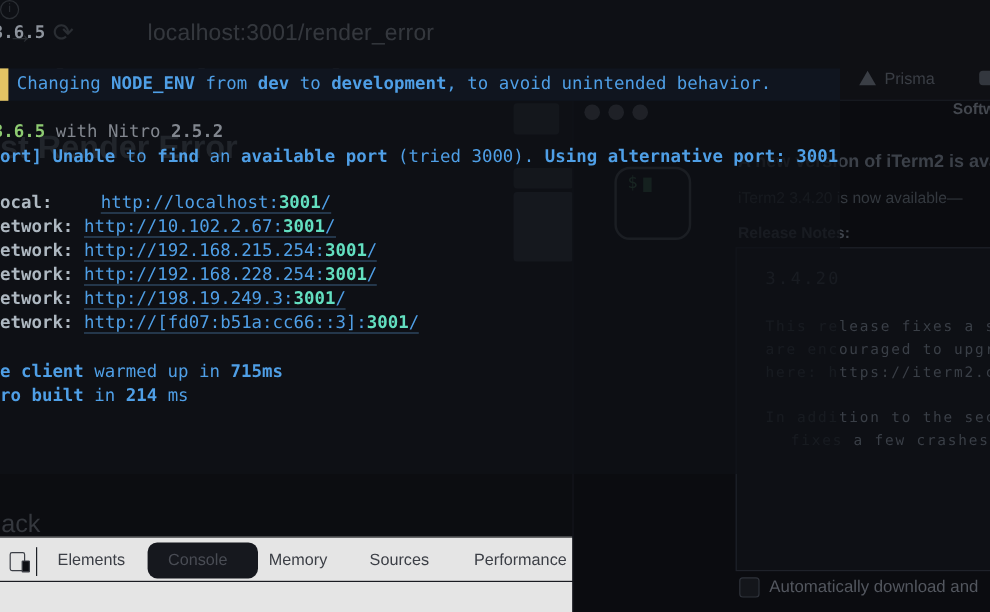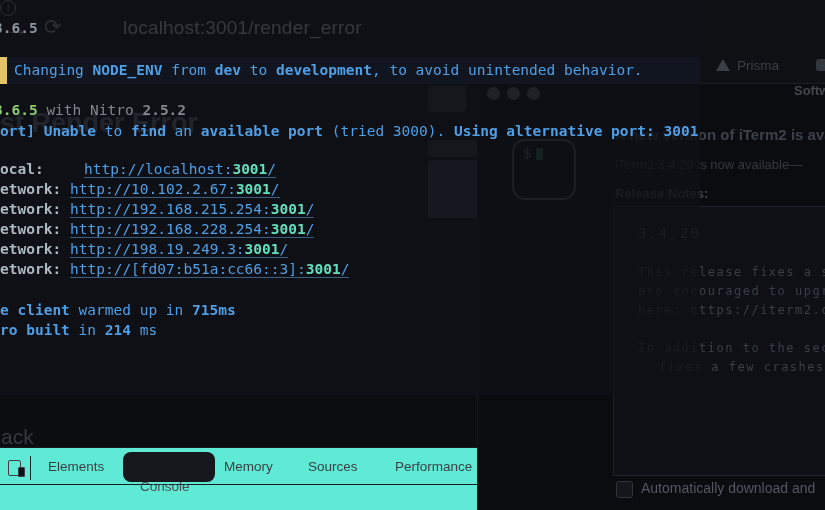--- a/index.html
+++ b/index.html
@@ -30,25 +30,25 @@
   #page-heading{position:absolute;left:0;top:108px;font-size:27px;font-weight:bold;color:#666c76;}
   #page-date{position:absolute;left:2px;top:180px;font-size:21px;color:#565c66;}
   .pg-block{position:absolute;background:#3f4650;opacity:.55;border-radius:3px;}
   #pgb1{left:428px;top:86px;width:38px;height:26px;}
   #pgb2{left:428px;top:140px;width:50px;height:17px;}
   #pgb3{left:428px;top:160px;width:50px;height:58px;background:#4a5160;}
   
   #below-strip{position:absolute;left:0;top:395px;width:477px;height:52px;background:#0c0d11;}
   #back-frag{position:absolute;left:1px;top:425px;font-size:21px;color:#35383e;}
   
-  #devtools{position:absolute;left:0;top:447px;width:825px;height:63px;background:#5eead4;border-top:1px solid #16181c;}
+  #devtools{position:absolute;left:0;top:447px;width:825px;height:63px;background:#e5e5e5;border-top:1px solid #16181c;}
   #dt-tabs{position:absolute;left:0;top:3px;width:100%;height:33px;border-bottom:1px solid #1a1c22;}
   #console-pill{position:absolute;left:123px;top:1px;width:92px;height:30px;background:#16181e;border-radius:8px;}
   .dt-tab{position:absolute;top:8px;font-size:13.5px;color:#3c3f46;}
-  .dt-tab.active{color:#494c54;margin-top:20px;}
+  .dt-tab.active{color:#494c54;}
   #dt-device{position:absolute;left:8px;top:9px;width:11px;height:14px;border:1.5px solid #3c3f46;border-radius:2px;}
   #dt-device::after{content:'';position:absolute;right:-5px;bottom:-2px;width:5px;height:8px;background:#0e0f14;
                     border:1.5px solid #3c3f46;border-radius:1px;}
   .dt-div{position:absolute;width:1px;background:#1d2026;}
   #dt-div1{left:30px;top:5px;height:24px;}
   #dt-row2{position:absolute;left:0;top:37px;width:100%;height:26px;}
   #dt-clear{position:absolute;left:-6px;top:4px;width:14px;height:14px;border:1.5px solid #3c3f46;border-radius:50%;}
   #dt-clear::after{content:'';position:absolute;left:-1px;top:6px;width:16px;height:1.5px;background:#3c3f46;transform:rotate(-45deg);}
   #dt-top{position:absolute;left:36px;top:4px;font-size:13.5px;color:#3c4046;}
   #dt-caret{position:absolute;left:70px;top:4px;font-size:11px;color:#3c4046;}

